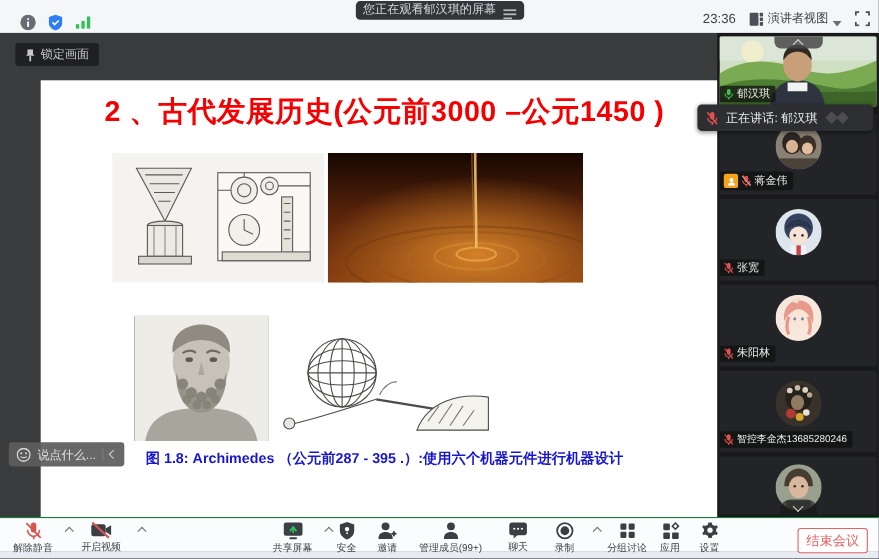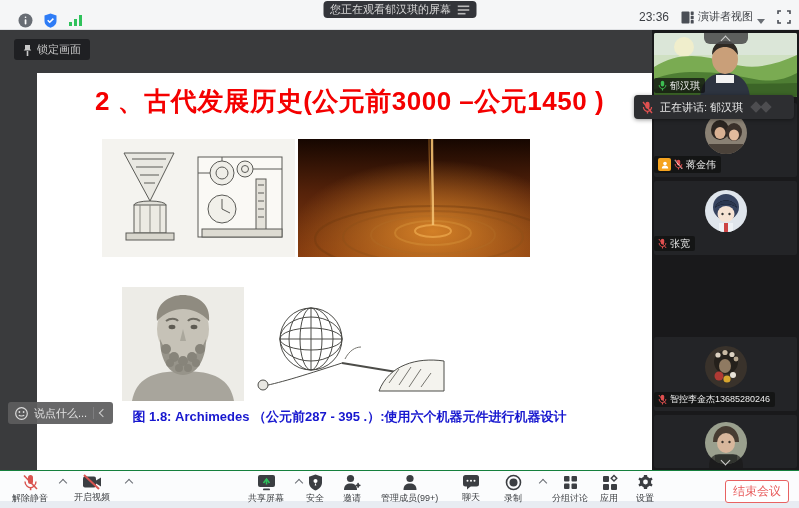--- a/index.html
+++ b/index.html
@@ -2,21 +2,21 @@
 <html><head>
 <meta charset="utf-8">
 <style>
   * { margin:0; padding:0; box-sizing:border-box; }
   html,body { background:#222; }
   body { font-family:"Liberation Sans", sans-serif; }
   .app { position:relative; width:799px; height:508px; background:#3a3b3d; overflow:hidden; margin:0 auto; }
 
   
   .topbar { position:absolute; left:0; top:0; width:799px; height:30px; background:#f5f6f7; border-bottom:1px solid #dfe1e4; z-index:30; }
-  .top-toast { position:absolute; left:50%; transform:translateX(-50%); top:1px; height:17px; background:#33353a; color:#d8d8d8; font-size:11px; line-height:17px; border-radius:4px; padding:0 7px; display:flex; align-items:center; gap:6px; white-space:nowrap; z-index:40; }
+  .top-toast { position:absolute; left:50%; transform:translateX(-50%); top:1px; height:17px; background:#33353a; color:#d8d8d8; font-size:11px; line-height:17px; border-radius:4px; padding:0 7px; display:flex; align-items:flex-end; gap:6px; white-space:nowrap; z-index:40; }
   .tb-left { position:absolute; left:18px; top:13px; display:flex; align-items:center; gap:10px; }
   .tb-right { position:absolute; right:8px; top:9px; display:flex; align-items:center; gap:12px; }
   .tb-time { font-size:12px; color:#3c3f44; }
   .viewmode { display:flex; align-items:flex-end; gap:4px; font-size:11px; color:#3c3f44; cursor:default; }
   .caret-down { width:0; height:0; border-left:4px solid transparent; border-right:4px solid transparent; border-top:5px solid #6a6e74; }
 
   
   .share { position:absolute; left:0; top:30px; width:652px; height:440px; background:#3a3b3d; }
   .lock-btn { position:absolute; left:14px; top:9px; height:21px; background:#1f2023; border-radius:3px; color:#c9c9c9; font-size:11px; display:flex; align-items:center; gap:5px; padding:0 9px; }
   .slide { position:absolute; left:25px; top:43px; width:625px; height:419px; background:#ffffff;margin-left:12px; }
@@ -318,20 +318,42 @@
         <svg width="9" height="11" viewBox="0 0 11 13">
             <rect x="3.4" y="0.8" width="4.2" height="7" rx="2.1" fill="#e05050"></rect>
             <path d="M1.4 6 C1.4 9 4 10.4 5.5 10.4 C7 10.4 9.6 9 9.6 6" stroke="#e05050" stroke-width="1.2" fill="none"></path>
             <rect x="4.8" y="10.4" width="1.4" height="2.2" fill="#e05050"></rect>
             <path d="M1 1 L10 12" stroke="#e05050" stroke-width="1.2"></path>
           </svg>
         <span>张宽</span>
       </div>
     </div>
 
+    <div class="tile" style="top:229px;height:74px;">
+      <div class="avatar-wrap">
+        <svg width="42" height="42" viewBox="0 0 42 42">
+            <rect width="42" height="42" fill="#f7e8de"></rect>
+            <path d="M8 24 C6 10 16 4 22 5 C32 6 36 14 34 26 C30 16 26 14 22 14 C16 14 11 17 8 24 Z" fill="#e7998c"></path>
+            <ellipse cx="21" cy="22" rx="8.5" ry="9" fill="#fae4d6"></ellipse>
+            <path d="M12 20 C10 26 10 32 12 36 M30 20 C32 26 32 32 30 36" stroke="#e7998c" stroke-width="3" fill="none"></path>
+            <circle cx="17.5" cy="22" r="1.3" fill="#6b84a8"></circle>
+            <circle cx="24.5" cy="22" r="1.3" fill="#6b84a8"></circle>
+            <path d="M14 6 C16 3 20 2 23 3 L20 8 Z" fill="#f3d9cf"></path>
+          </svg>
+      </div>
+      <div class="nametag">
+        <svg width="9" height="11" viewBox="0 0 11 13">
+            <rect x="3.4" y="0.8" width="4.2" height="7" rx="2.1" fill="#e05050"></rect>
+            <path d="M1.4 6 C1.4 9 4 10.4 5.5 10.4 C7 10.4 9.6 9 9.6 6" stroke="#e05050" stroke-width="1.2" fill="none"></path>
+            <rect x="4.8" y="10.4" width="1.4" height="2.2" fill="#e05050"></rect>
+            <path d="M1 1 L10 12" stroke="#e05050" stroke-width="1.2"></path>
+          </svg>
+        <span>朱阳林</span>
+      </div>
+    </div>
 
     <div class="tile" style="top:307px;height:74px;">
       <div class="avatar-wrap">
         <svg width="42" height="42" viewBox="0 0 42 42">
             <rect width="42" height="42" fill="#39322b"></rect>
             <circle cx="21" cy="16" r="12" fill="#24201b"></circle>
             <circle cx="13" cy="9" r="2.6" fill="#ddd2c2"></circle>
             <circle cx="20" cy="6.5" r="2.6" fill="#c8b9a4"></circle>
             <circle cx="27" cy="8.5" r="2.6" fill="#ddd2c2"></circle>
             <circle cx="31" cy="13" r="2.4" fill="#b8a890"></circle>

